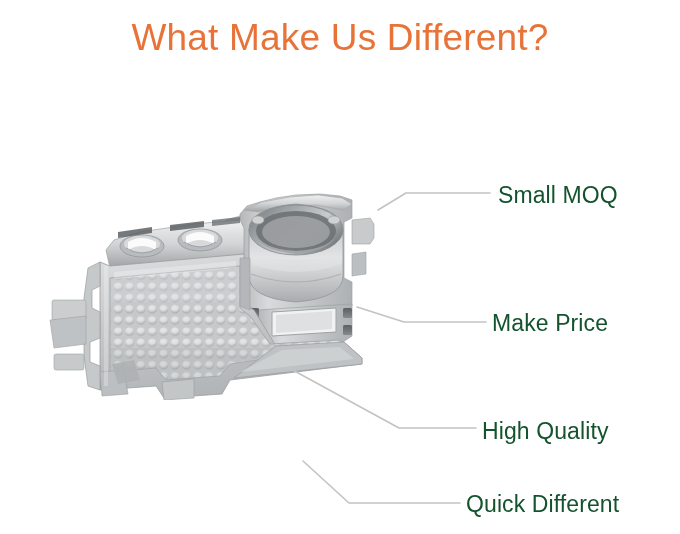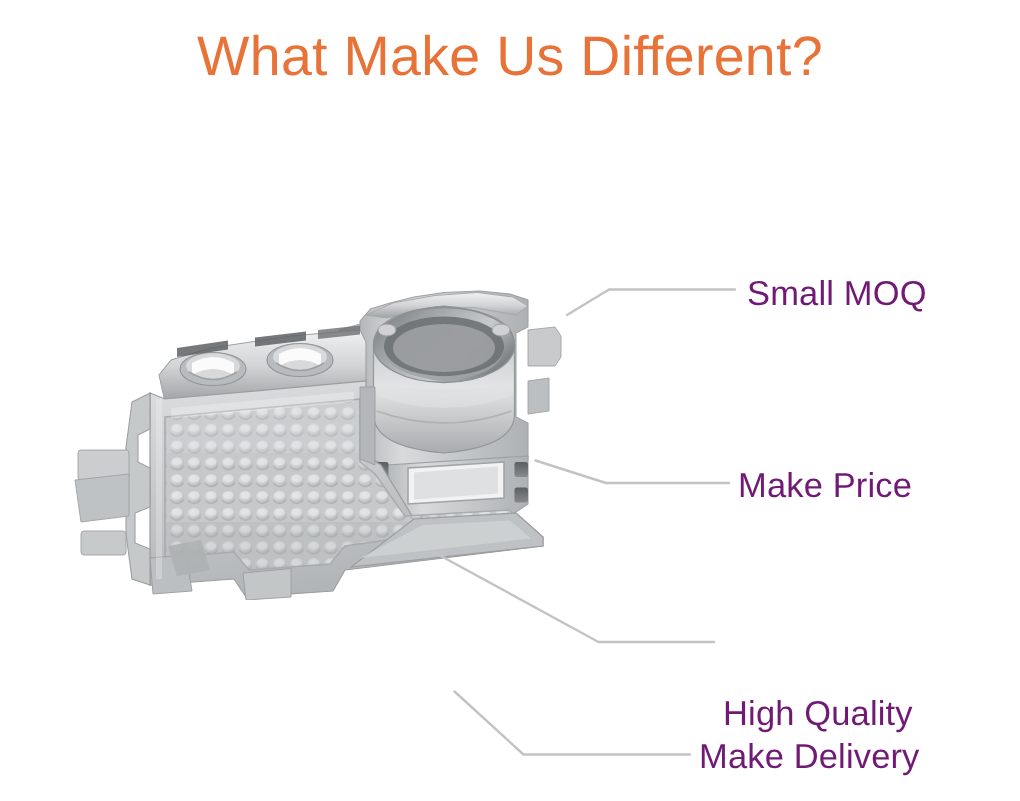--- a/index.html
+++ b/index.html
@@ -28,27 +28,27 @@
     letter-spacing: 0.2px;
     color: #E87339;
     white-space: nowrap;
   }
 
   
   .callout-label {
     position: absolute;
     font-size: 23px;
     font-weight: 400;
-    color: #701a75;
+    color: #14532d;
     white-space: nowrap;
     letter-spacing: 0.1px;
   }
   #label-small-moq     { left: 498px; top: 182px; }
   #label-cheap-price   { left: 492px; top: 310px; }
-  #label-high-quality  { left: 482px; top: 418px; margin-top: 44px; }
+  #label-high-quality  { left: 482px; top: 418px; }
   #label-quick-delivery{ left: 466px; top: 491px; }
 
   
   #leader-lines {
     position: absolute;
     left: 0; top: 0;
     width: 680px;
     height: 534px;
     pointer-events: none;
   }
@@ -232,15 +232,15 @@
     <path class="leader-path" d="M289 368 L399 428 L476 428"></path>
     <path class="leader-path" d="M303 461 L349 503 L460 503"></path>
   </svg>
 
   <div class="callout-label" id="label-small-moq">Small MOQ</div>
 
   <div class="callout-label" id="label-cheap-price">Make Price</div>
 
   <div class="callout-label" id="label-high-quality">High Quality</div>
 
-  <div class="callout-label" id="label-quick-delivery">Make Delivery</div>
+  <div class="callout-label" id="label-quick-delivery">Quick Different</div>
 
 </div>
 
 </body></html>

